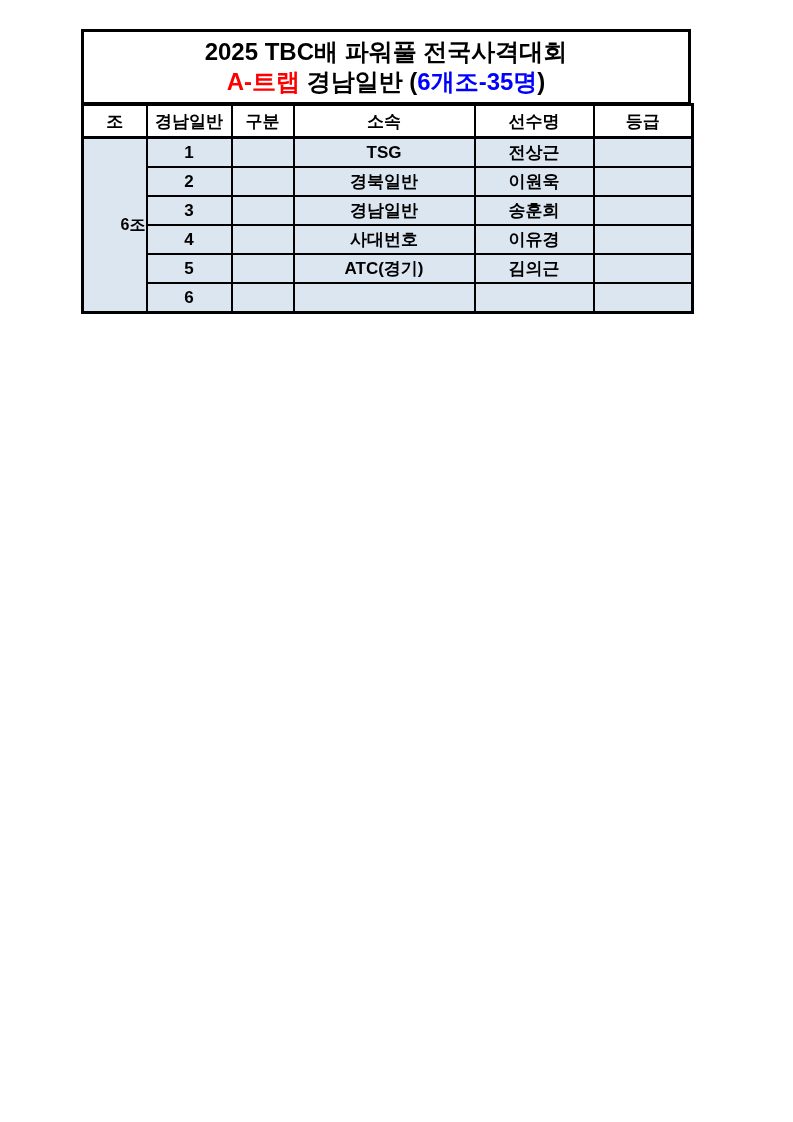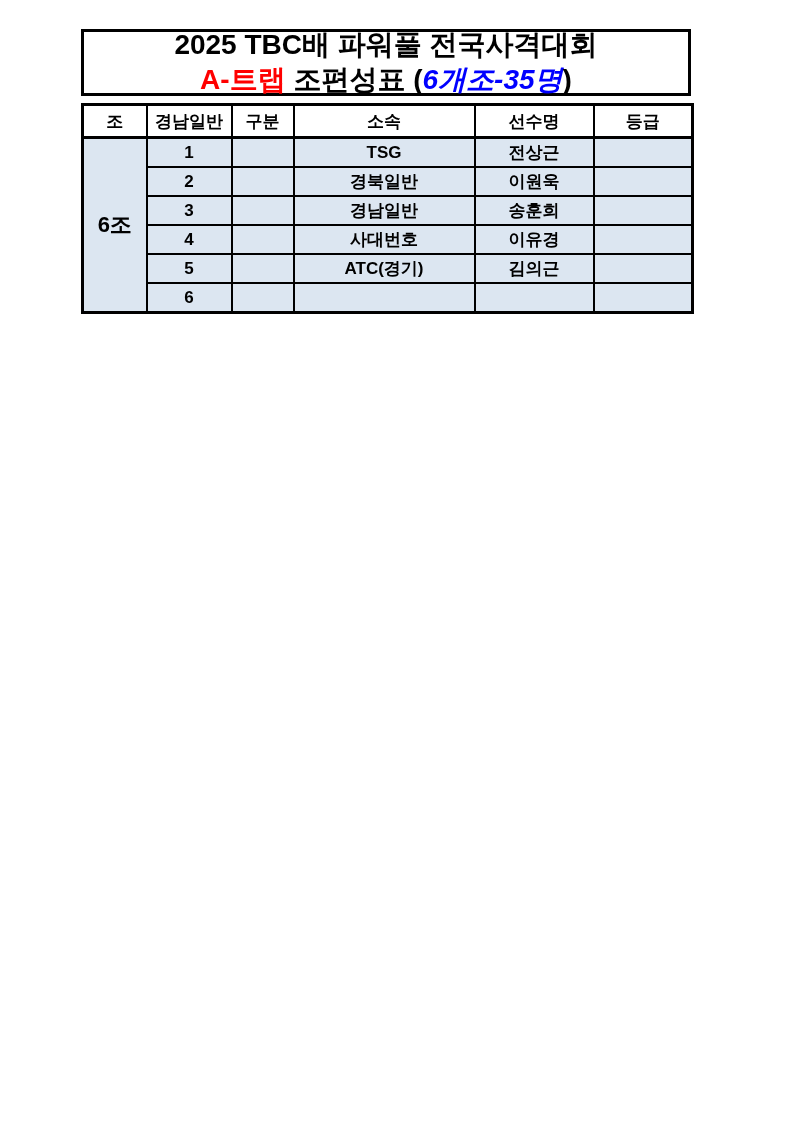--- a/index.html
+++ b/index.html
@@ -14,36 +14,36 @@
     height: 1122px;
     background: #ffffff;
     overflow: hidden;
   }
   
   .title-box {
     position: absolute;
     left: 81px;
     top: 29px;
     width: 610px;
-    height: 67px;
+    height: 76px;
     box-sizing: border-box;
     border: 3px solid #000000;
     display: flex;
     flex-direction: column;
     justify-content: center;
     align-items: center;
     font-weight: bold;
-    font-size: 28px;
+    font-size: 24px;
     line-height: 1.23;
     color: #000000;
     white-space: nowrap;
   }
   .title-line { text-align: center; }
   .seg-red  { color: #ff0000; }
-  .seg-blue { color: #0000ff; font-style: italic; }
+  .seg-blue { color: #0000ff; }
   
   table.roster {
     position: absolute;
     left: 81px;
     top: 103px;
     width: 610px;
     border-collapse: collapse;
     table-layout: fixed;
     border: 3px solid #000000;
   }
@@ -62,31 +62,32 @@
   table.roster th {
     height: 30px;
     background: #ffffff;
     border-bottom-width: 3px;
   }
   table.roster td {
     height: 27px;
     background: #dce6f1;
   }
   table.roster td.group-cell {
-    font-size: 22px;
+    font-size: 16px;
+    text-align: right;
   }
 </style>
 </head>
 <body>
 
 <div class="page">
 
   <div class="title-box">
     <div class="title-line">2025 TBC배 파워풀 전국사격대회</div>
-    <div class="title-line"><span class="seg-red">A-트랩</span><span> 조편성표 (</span><span class="seg-blue">6개조-35명</span><span>)</span></div>
+    <div class="title-line"><span class="seg-red">A-트랩</span><span> 경남일반 (</span><span class="seg-blue">6개조-35명</span><span>)</span></div>
   </div>
 
   <table class="roster">
     <colgroup>
       <col style="width:64px">
       <col style="width:85px">
       <col style="width:62px">
       <col style="width:181px">
       <col style="width:119px">
       <col style="width:99px">

